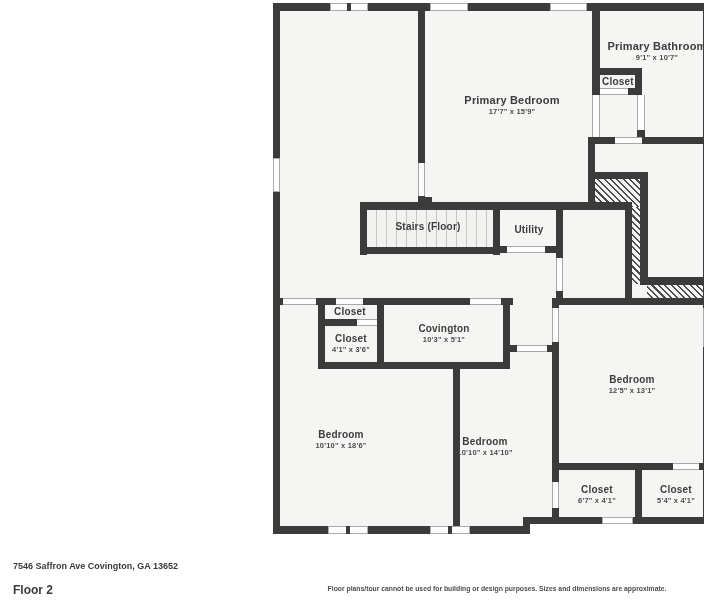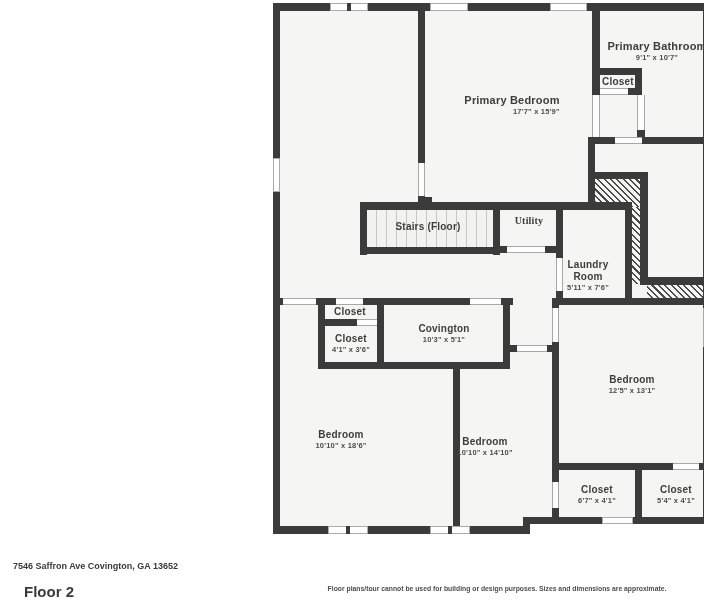--- a/index.html
+++ b/index.html
@@ -14,21 +14,21 @@
   .wtick{position:absolute;background:#3b3b3b;}
   .hatch{position:absolute;background:repeating-linear-gradient(45deg,#f5f5f3 0px,#f5f5f3 3px,#4a4a4a 3px,#4a4a4a 4.5px);}
   .treads{position:absolute;left:357px;top:210px;width:126px;height:37px;background:
           repeating-linear-gradient(90deg,#f2f2f0 0px,#f2f2f0 9px,#c6c6c4 9px,#c6c6c4 10px);}
   .room-label{position:absolute;transform:translate(-50%,-50%);text-align:center;color:#3d3d3d;white-space:nowrap;}
   .rn{display:block;font-size:10px;line-height:12px;font-weight:bold;letter-spacing:.2px;}
   .lg .rn{font-size:11px;line-height:13px;}
   .rd{display:block;font-size:7.5px;line-height:10px;font-weight:bold;color:#4c4c4c;letter-spacing:.2px;}
   .wrap{white-space:normal;width:58px;}
   .footer-address{position:absolute;left:3px;top:561px;font-size:9px;font-weight:bold;color:#3a3a3a;}
-  .footer-floor{position:absolute;left:14px;top:583px;font-size:15px;font-weight:bold;color:#3a3a3a;}
+  .footer-floor{position:absolute;left:3px;top:583px;font-size:12px;font-weight:bold;color:#3a3a3a;}
   .footer-disclaimer{position:absolute;left:270px;top:585px;width:434px;text-align:center;
           font-size:6.8px;font-weight:bold;color:#4d4d4d;}
 </style>
 </head>
 <body>
 
 <div id="canvas">
 
   <div class="plan-bg"></div>
 
@@ -120,33 +120,29 @@
 
   <div class="white-patch"></div>
 
   <div class="room-label lg" style="left:647px;top:51px;">
     <span class="rn">Primary Bathroom</span>
     <span class="rd">9'1" x 10'7"</span>
   </div>
   <div class="room-label" style="left:608px;top:82px;">
     <span class="rn">Closet</span>
   </div>
-  <div class="room-label lg" style="left:502px;top:105px;text-align:right;">
+  <div class="room-label lg" style="left:502px;top:105px;">
     <span class="rn">Primary Bedroom</span>
     <span class="rd">17'7" x 15'9"</span>
   </div>
   <div class="room-label" style="left:418px;top:227px;">
     <span class="rn">Stairs (Floor)</span>
   </div>
-  <div class="room-label" style="left:519px;top:221px;font-family:Liberation Serif, serif;">
+  <div class="room-label" style="left:519px;top:230px;">
     <span class="rn">Utility</span>
-  </div>
-  <div class="room-label" style="left:578px;top:276px;">
-    <span class="rn wrap">Laundry Room</span>
-    <span class="rd">5'11" x 7'6"</span>
   </div>
   <div class="room-label" style="left:340px;top:312px;">
     <span class="rn">Closet</span>
   </div>
   <div class="room-label" style="left:341px;top:344px;">
     <span class="rn">Closet</span>
     <span class="rd">4'1" x 3'6"</span>
   </div>
   <div class="room-label" style="left:434px;top:334px;">
     <span class="rn">Covington</span>

